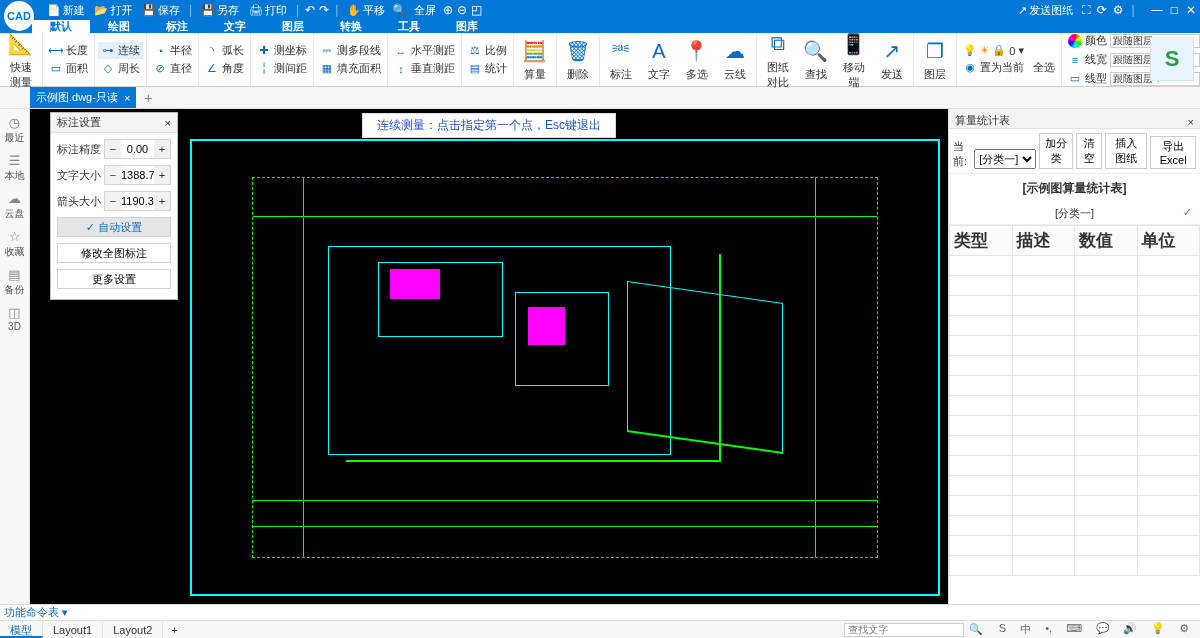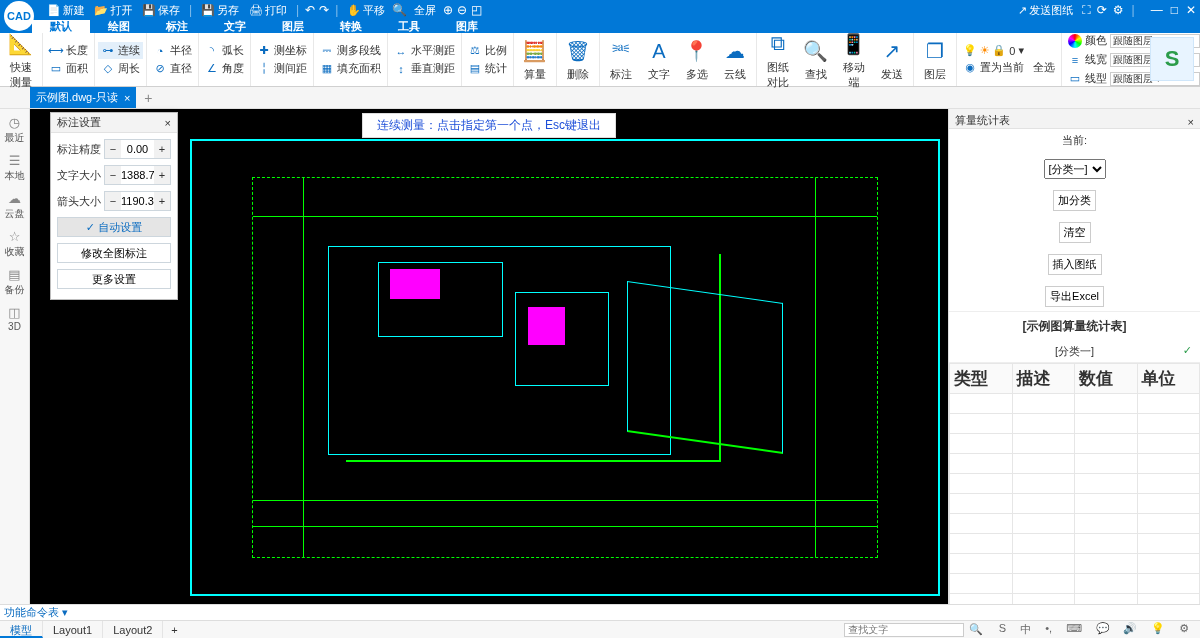--- a/index.html
+++ b/index.html
@@ -56,21 +56,21 @@
 .hint-bar { position: absolute; top: 4px; left: 50%; transform: translateX(-50%); background: #fff; color: #1d4ed8; font-size: 12px; padding: 3px 14px; border: 1px solid #ddd; z-index: 4; }
 
 .drawing { position: absolute; inset: 30px 8px 8px 160px; border: 2px solid cyan; }
 .drawing-inner { position: absolute; inset: 8%; border: 1px dashed #0f0; }
 .dgrid { position: absolute; background: #0f0; }
 .dblock { position: absolute; border: 1px solid #0ff; }
 .dmag { position: absolute; background: #f0f; }
 
 .right-panel { width: 252px; background: #fff; border-left: 1px solid #e0e0e0; display: flex; flex-direction: column; }
 .right-panel .rp-h { height: 20px; background: #f3f3f3; display: flex; align-items: flex-end; justify-content: space-between; padding: 0 6px; font-size: 11px; border-bottom: 1px solid #e2e2e2; }
-.rp-toolbar { padding: 4px; display: flex; gap: 11px; align-items: center; font-size: 11px; border-bottom: 1px solid #eee; flex-direction: column; }
+.rp-toolbar { padding: 4px; display: flex; gap: 3px; align-items: flex-end; font-size: 11px; border-bottom: 1px solid #eee; }
 .rp-toolbar .rpbtn { border: 1px solid #ccc; padding: 2px 4px; cursor: pointer; font-size: 11px; background: #fff; }
 .rp-toolbar select { font-size: 11px; height: 20px; }
 .rp-title { font-weight: bold; text-align: center; padding: 6px 0; font-size: 12px; }
 .rp-sub { text-align: center; font-size: 11px; padding: 3px 0; border-bottom: 1px solid #eee; position: relative; }
 .rp-sub .check { position: absolute; right: 8px; color: #2b9c4a; }
 .rp-table { flex: 1; overflow: hidden; }
 .rp-table table { width: 100%; border-collapse: collapse; font-size: 17px; }
 .rp-table th, .rp-table td { border: 1px solid #e6e6e6; padding: 3px 4px; text-align: left; height: 20px; }
 .rp-table th { background: #fafafa; }
 

